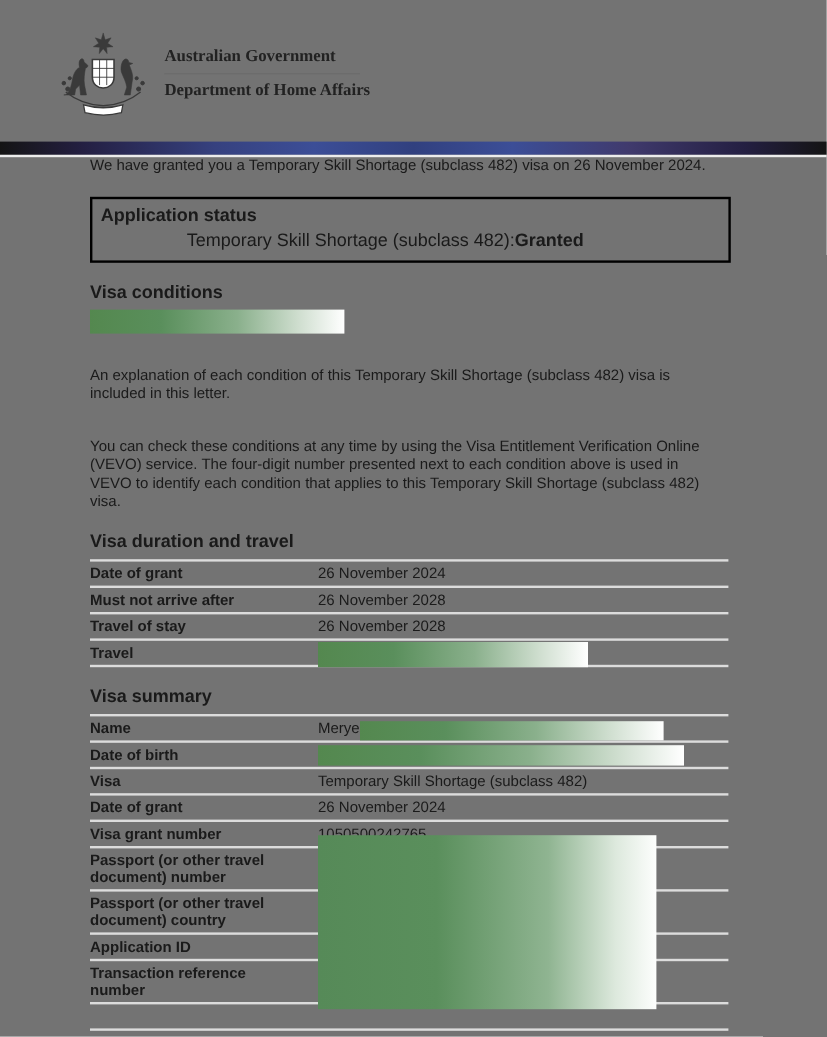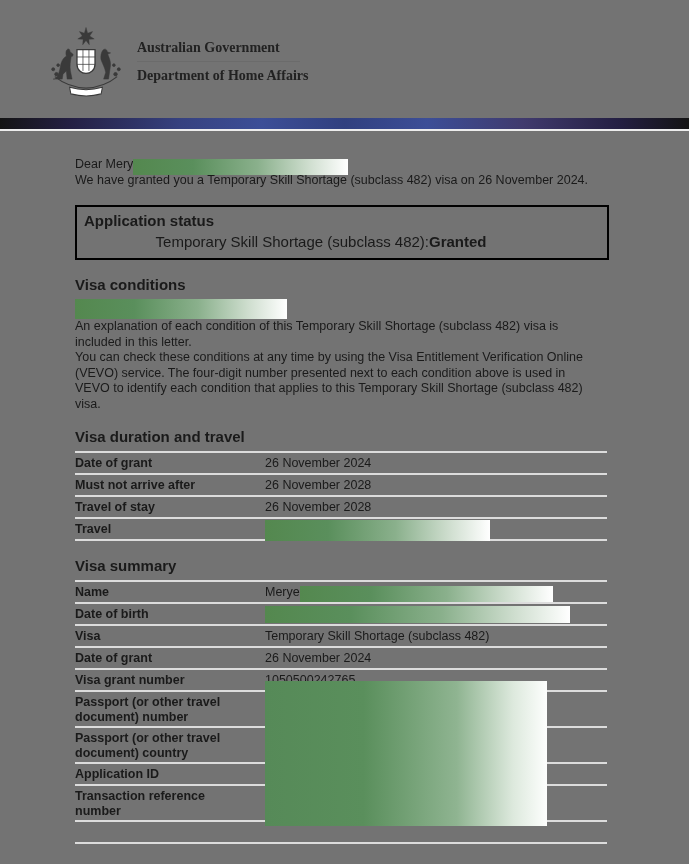--- a/index.html
+++ b/index.html
@@ -32,21 +32,21 @@
   .redact-salutation { width:215px; height:16px; margin-bottom:-2px; }
   .redact-conditions { display:block; width:212px; height:20px; margin-top:5px; }
   
   .status-box { margin-top:17px; width:534px; border:2px solid #000; padding:4px 5px 6px 7px; }
   .status-title { font-size:15px; font-weight:bold; line-height:20px; }
   .status-row { font-size:15px; line-height:21px; display:flex;text-align:right; }
   .status-label { flex:0 0 345px; }
   .status-value { font-weight:bold; }
   
   .h2 { font-size:15px; font-weight:bold; margin-top:16px; line-height:18px; }
-  .para { margin-top:0; white-space:pre; }
+  .para { margin-top:28px; white-space:pre; }
   
   .tbl { position:relative; margin-top:5px; width:532px; border-top:2px solid #dcdcdc; }
   .trow { position:relative; display:flex; border-bottom:2px solid #dcdcdc; padding:3px 0 2px 0; min-height:22px; }
   .trow.two-line { min-height:33px; }
   .tlabel { flex:0 0 190px; font-weight:bold; padding-right:14px; line-height:14.5px; }
   .tvalue { flex:1; line-height:15px; }
   .redact-travel { position:absolute; left:190px; top:1px; width:225px; height:21px; z-index:2; }
   .redact-name { width:253px; height:16px; margin-bottom:-2px; }
   .redact-dob { position:absolute; left:190px; top:2px; width:305px; height:17px; z-index:2; }
   .redact-summary-big {
@@ -87,21 +87,20 @@
       <div class="agency-line1">Australian Government</div>
       <div class="agency-rule"></div>
       <div class="agency-line2">Department of Home Affairs</div>
     </div>
   </div>
 
   <div class="brand-bar"></div>
 
   <div class="content">
 
-    <div class="salutation"><span>Dear Mery</span><span class="redact redact-salutation"></span></div>
 
     <div class="grant-sentence">We have granted you a Temporary Skill Shortage (subclass 482) visa on 26 November 2024.</div>
 
     <div class="status-box">
       <div class="status-title">Application status</div>
       <div class="status-row">
         <span class="status-label">Temporary Skill Shortage (subclass 482):</span>
         <span class="status-value">Granted</span>
       </div>
     </div>

